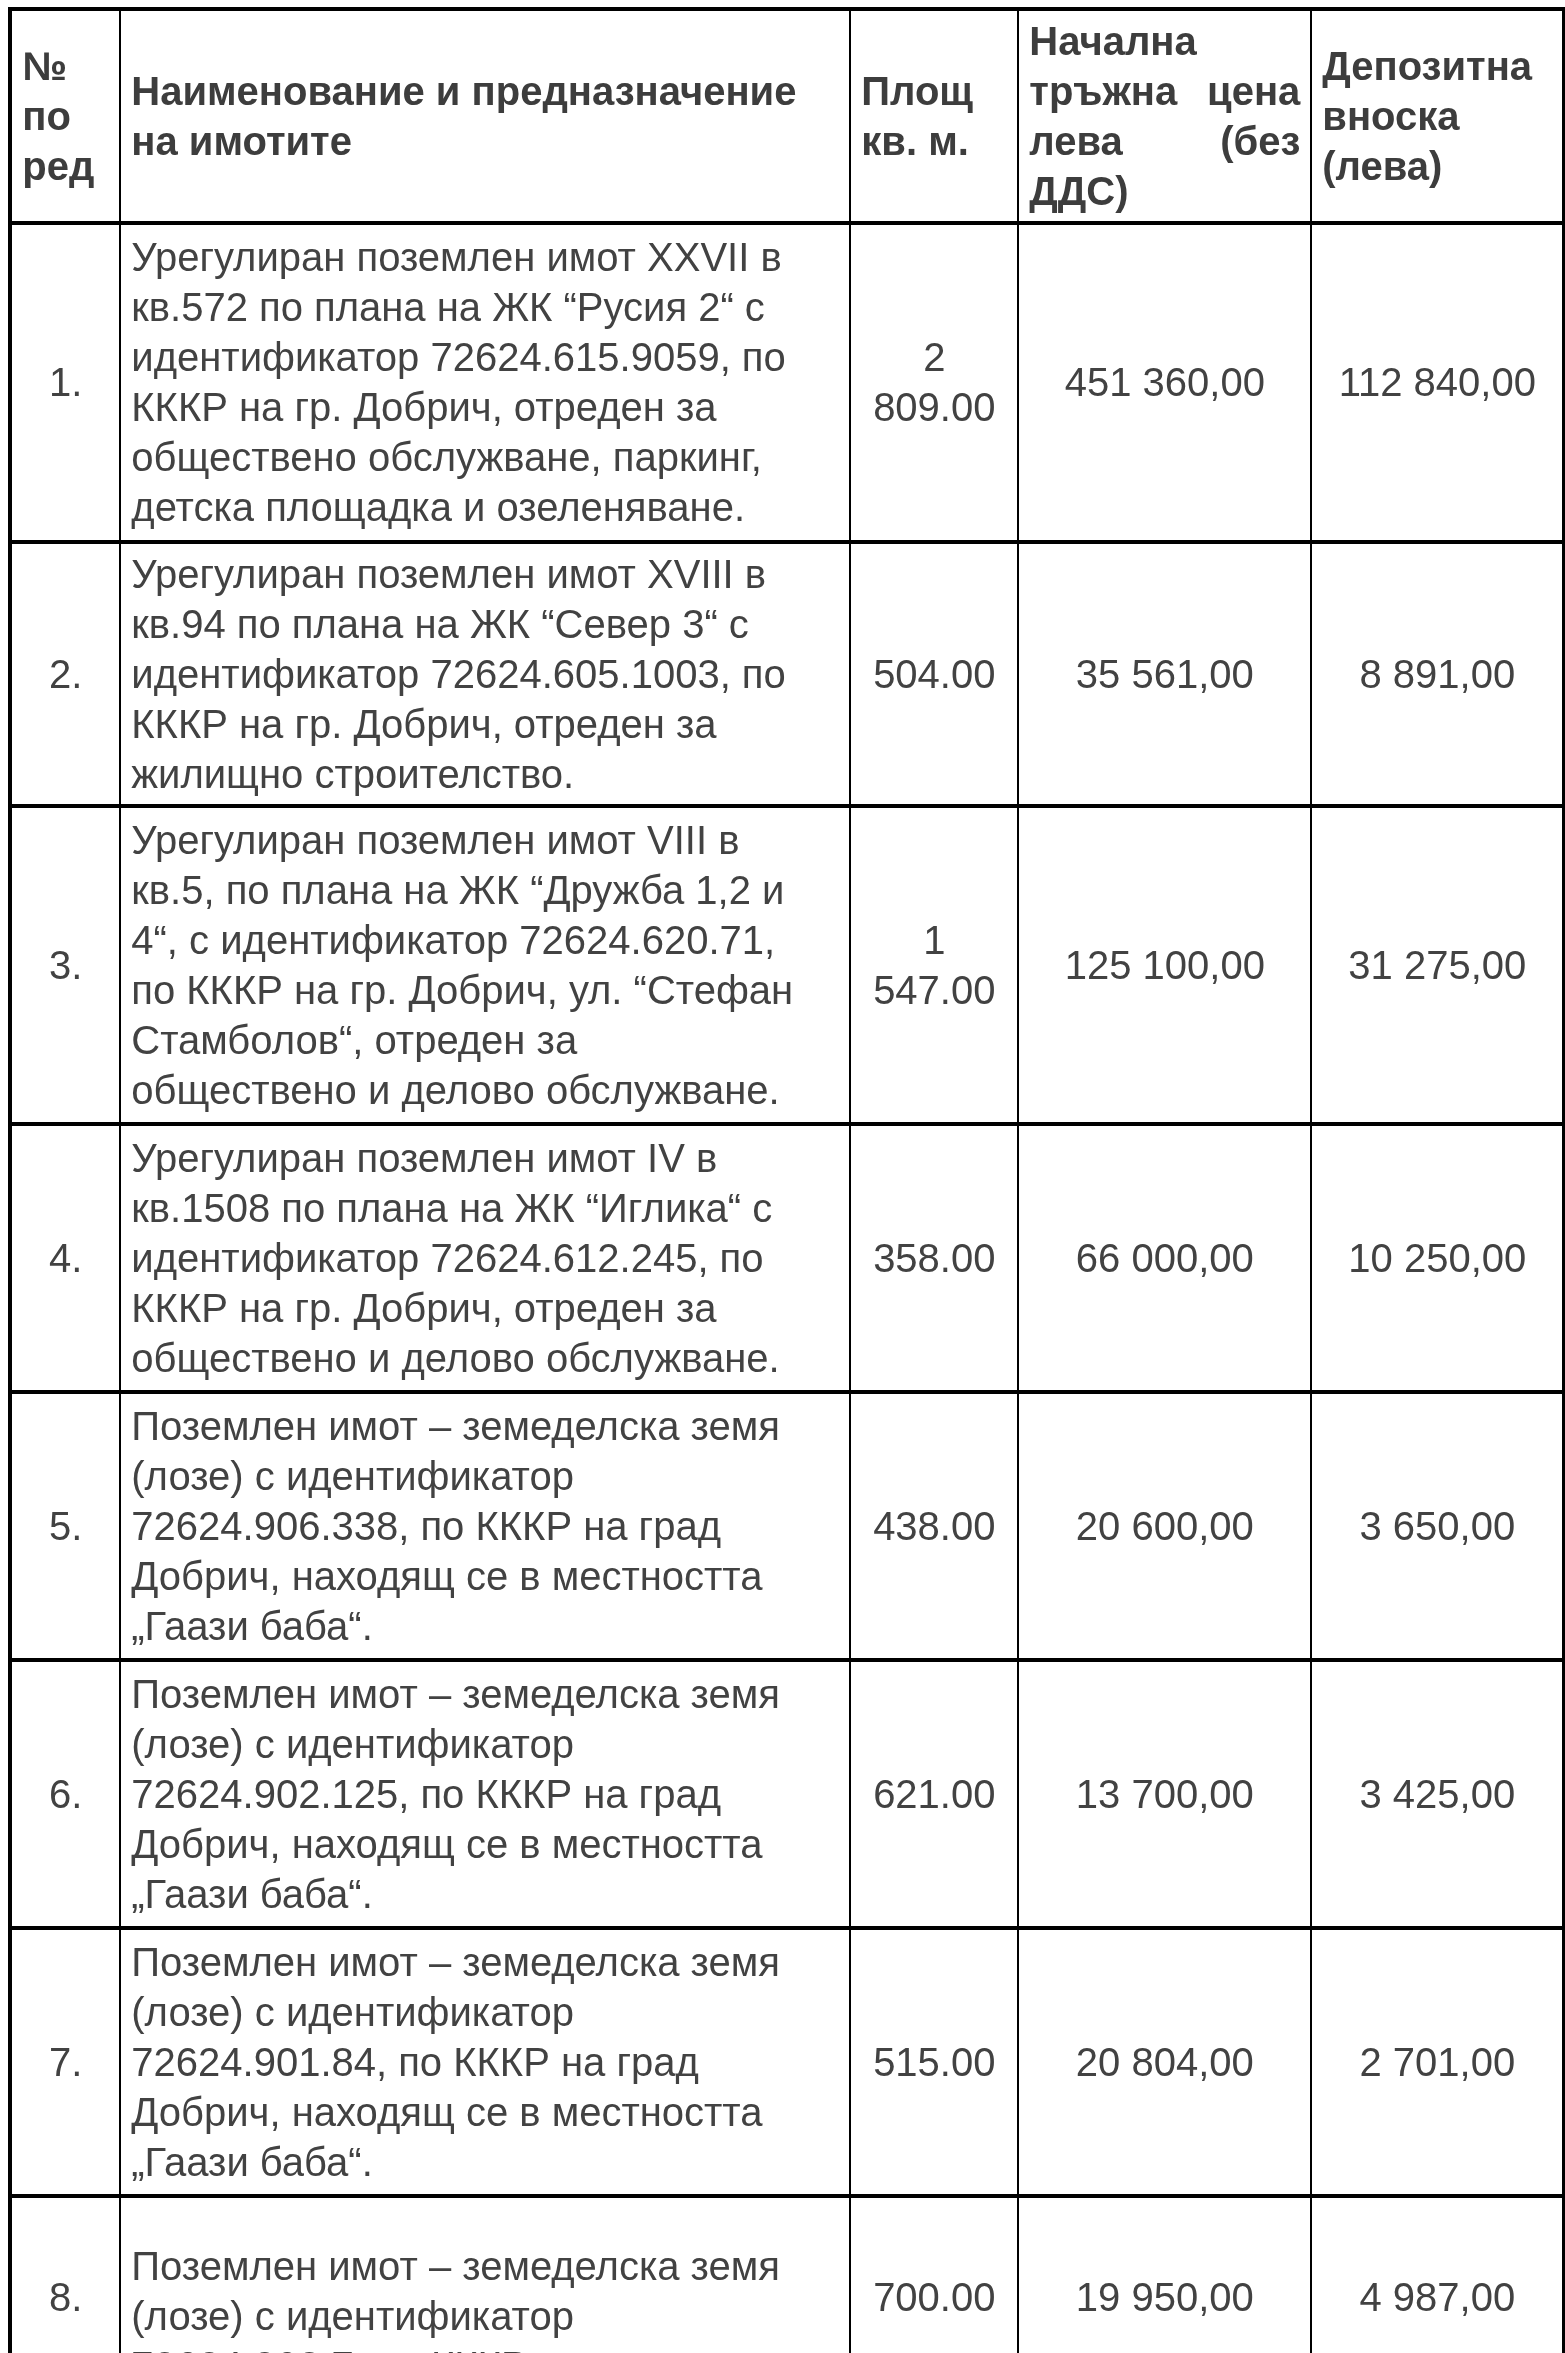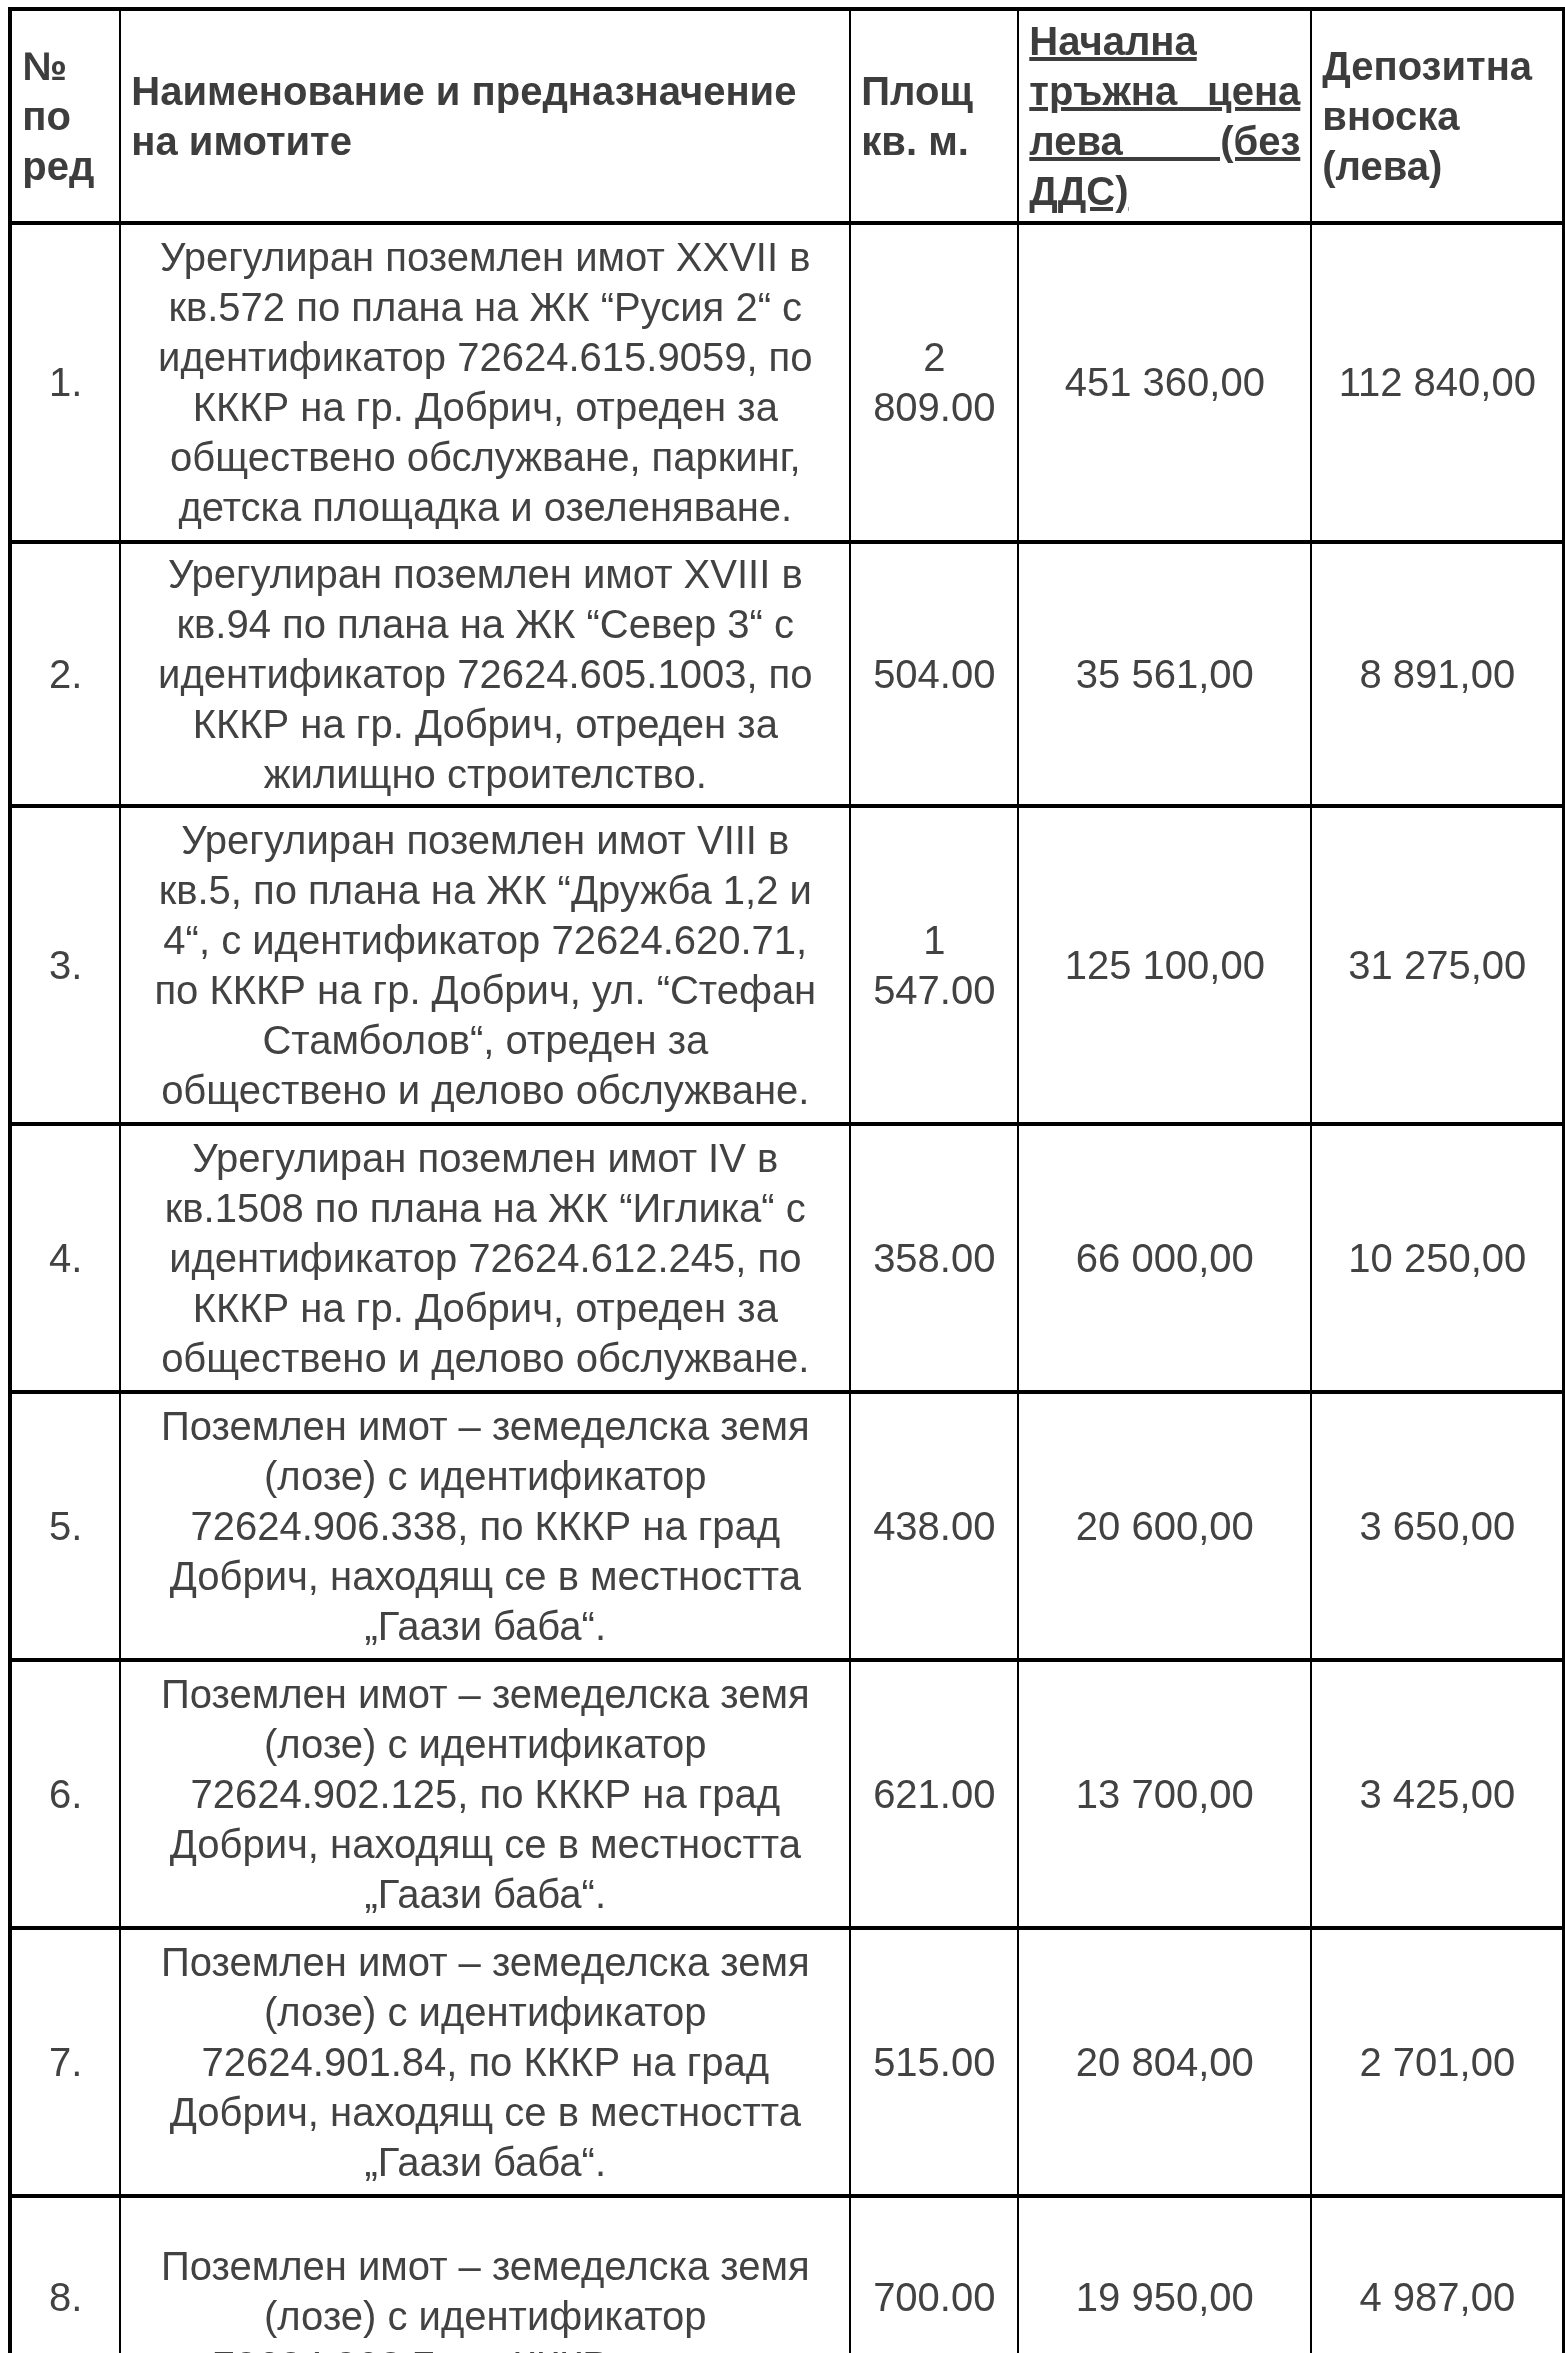--- a/index.html
+++ b/index.html
@@ -46,27 +46,26 @@
   table.auction { border: 4.1px solid #000; }
 
   table.auction th {
     font-weight: bold;
     text-align: left;
     color: #3d3d3d;
   }
   th.h-price {
     text-align: justify;
     text-align-last: justify;
-    text-decoration: underline;
   }
   td.c-num, td.c-area, td.c-price, td.c-deposit {
     text-align: center;
   }
   td.c-name {
-    text-align: center;
+    text-align: left;
     padding-left: 13.3px;
     padding-right: 10px;
   }
   tr.row8 td.c-name {
     vertical-align: top;
     padding-top: 43px;
   }
 </style>
 </head>
 <body>

